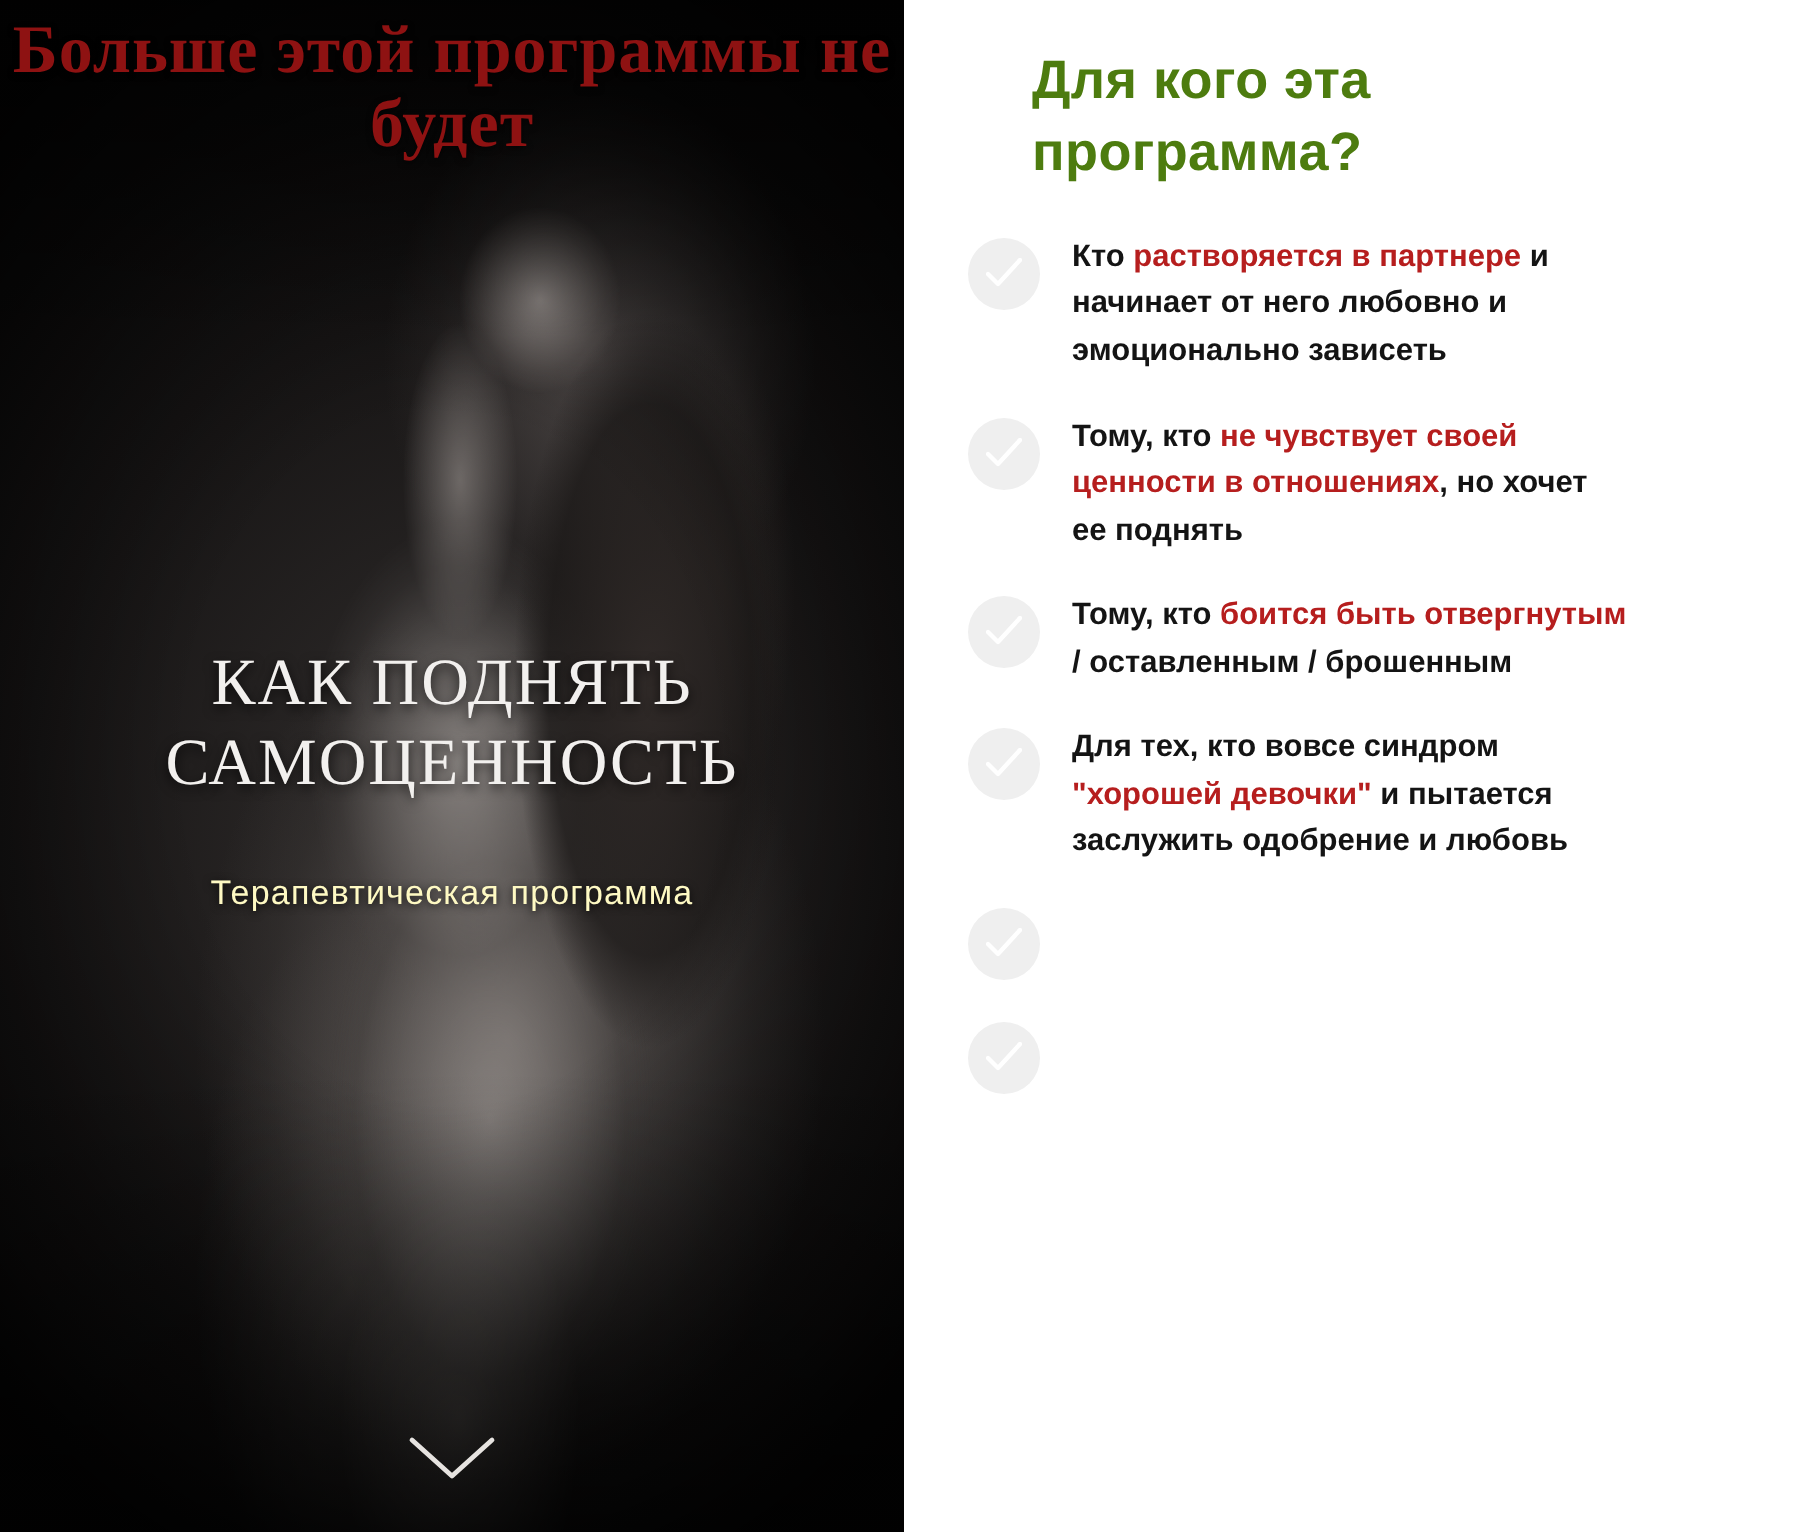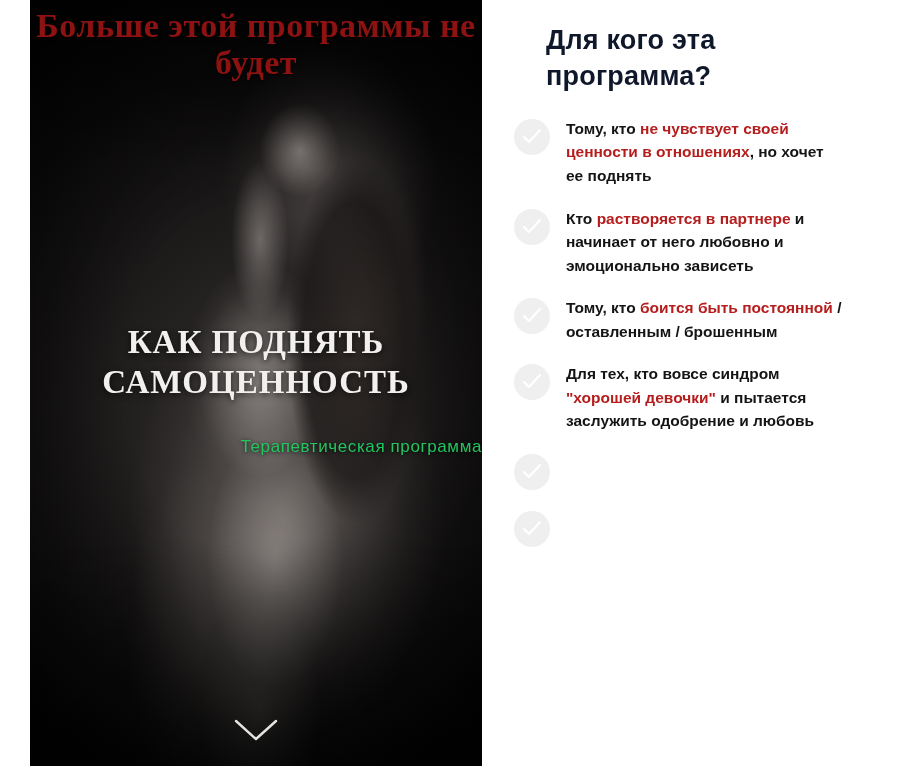--- a/index.html
+++ b/index.html
@@ -11,21 +11,20 @@
     height: 766px;
     background: #ffffff;
     font-family: "Liberation Sans", sans-serif;
     overflow: hidden;
   }
   .page {
     position: relative;
     width: 840px;
     height: 766px;
     display: flex;
-    margin-left: 30px;
   }
 
   
   .left-panel {
     position: relative;
     width: 452px;
     height: 766px;
     background: #1a1818;
     overflow: hidden;
     flex: 0 0 452px;
@@ -93,35 +92,34 @@
   .headline-block {
     position: absolute;
     left: 0;
     top: 322px;
     width: 452px;
     text-align: center;
     z-index: 5;
   }
   .headline {
     font-family: "Liberation Serif", serif;
-    font-weight: bold;
+    font-weight: normal;
     font-size: 33px;
     line-height: 1.22;
     color: #f2f0ee;
     letter-spacing: 1px;
     text-shadow: 0 2px 6px rgba(0,0,0,0.7);
   }
   .subheadline {
     margin-top: 34px;
     font-family: "Liberation Sans", sans-serif;
     font-size: 17px;
-    color: #22c55e;
+    color: #fef9c3;
     letter-spacing: 0.6px;
     text-shadow: 0 1px 4px rgba(0,0,0,0.8);
-    text-align: right;
   }
 
   .scroll-chevron {
     position: absolute;
     left: 0;
     bottom: 18px;
     width: 452px;
     text-align: center;
     z-index: 6;
     cursor: pointer;
@@ -135,21 +133,21 @@
     height: 766px;
     background: #ffffff;
     padding: 22px 26px 0 32px;
     box-sizing: border-box;
   }
   .right-title {
     font-family: "Liberation Sans", sans-serif;
     font-weight: bold;
     font-size: 27px;
     line-height: 1.35;
-    color: #0f172a;
+    color: #4d7c0f;
     margin: 0 0 22px 0;
     padding-left: 32px;
     letter-spacing: 0.2px;
   }
   .item-list {
     list-style: none;
     margin: 0;
     padding: 0;
   }
   .item {
@@ -209,37 +207,37 @@
 
   <div class="right-panel">
     <h1 class="right-title">Для кого эта программа?</h1>
     <ul class="item-list" id="audience-list">
         <li class="item">
           <span class="check-circle">
             <svg width="18" height="16" viewBox="0 0 18 16">
               <path d="M1 8 L6 13 L17 1" stroke="#ffffff" stroke-width="2.2" fill="none" stroke-linecap="round" stroke-linejoin="round"></path>
             </svg>
           </span>
+          <div class="item-text"><span>Кто </span><span class="hl">растворяется в партнере</span><span> и начинает от него любовно и эмоционально зависеть</span></div>
+        </li>
+        <li class="item">
+          <span class="check-circle">
+            <svg width="18" height="16" viewBox="0 0 18 16">
+              <path d="M1 8 L6 13 L17 1" stroke="#ffffff" stroke-width="2.2" fill="none" stroke-linecap="round" stroke-linejoin="round"></path>
+            </svg>
+          </span>
           <div class="item-text"><span>Тому, кто </span><span class="hl">не чувствует своей ценности в отношениях</span><span>, но хочет ее поднять</span></div>
         </li>
         <li class="item">
           <span class="check-circle">
             <svg width="18" height="16" viewBox="0 0 18 16">
               <path d="M1 8 L6 13 L17 1" stroke="#ffffff" stroke-width="2.2" fill="none" stroke-linecap="round" stroke-linejoin="round"></path>
             </svg>
           </span>
-          <div class="item-text"><span>Кто </span><span class="hl">растворяется в партнере</span><span> и начинает от него любовно и эмоционально зависеть</span></div>
-        </li>
-        <li class="item">
-          <span class="check-circle">
-            <svg width="18" height="16" viewBox="0 0 18 16">
-              <path d="M1 8 L6 13 L17 1" stroke="#ffffff" stroke-width="2.2" fill="none" stroke-linecap="round" stroke-linejoin="round"></path>
-            </svg>
-          </span>
-          <div class="item-text"><span>Тому, кто </span><span class="hl">боится быть постоянной</span><span> / оставленным / брошенным</span></div>
+          <div class="item-text"><span>Тому, кто </span><span class="hl">боится быть отвергнутым</span><span> / оставленным / брошенным</span></div>
         </li>
         <li class="item">
           <span class="check-circle">
             <svg width="18" height="16" viewBox="0 0 18 16">
               <path d="M1 8 L6 13 L17 1" stroke="#ffffff" stroke-width="2.2" fill="none" stroke-linecap="round" stroke-linejoin="round"></path>
             </svg>
           </span>
           <div class="item-text"><span>Для тех, кто вовсе синдром </span><span class="hl">"хорошей девочки"</span><span> и пытается заслужить одобрение и любовь</span></div>
         </li>
         <li class="item">

